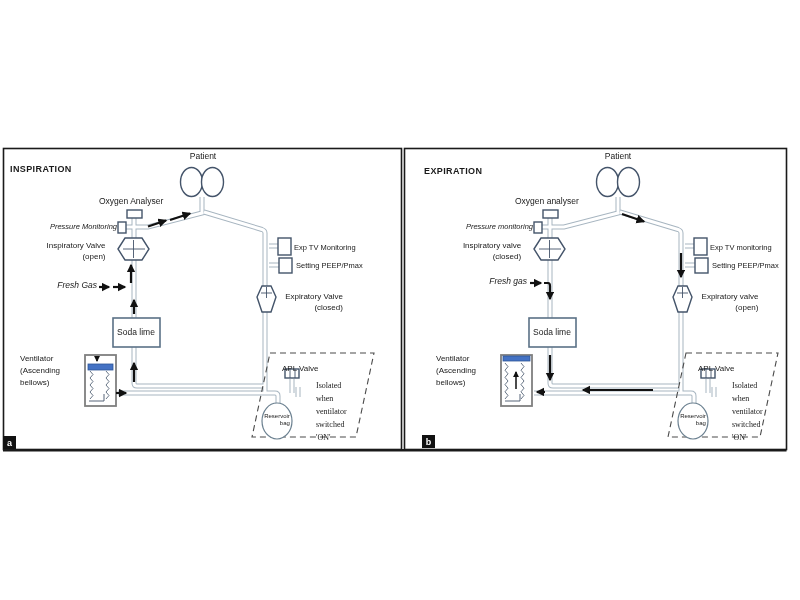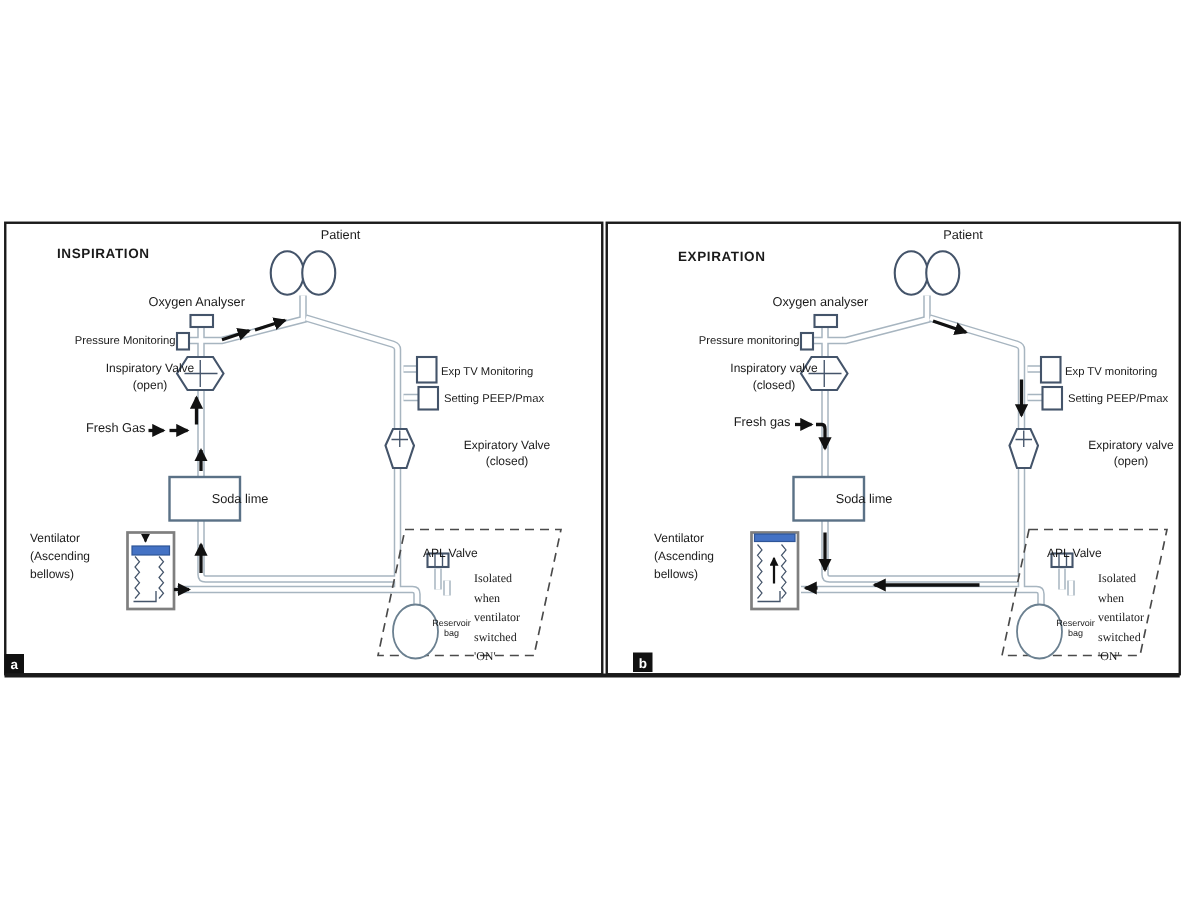--- a/index.html
+++ b/index.html
@@ -1,22 +1,22 @@
 <!DOCTYPE html>
 <html><head>
 <meta charset="utf-8">
 <style>
   html,body{margin:0;padding:0;background:#ffffff;}
   .stage{position:relative;width:800px;height:600px;background:#ffffff;overflow:hidden;
          font-family:"Liberation Sans",sans-serif;color:#1a1a1a;}
   .stage svg{position:absolute;left:0;top:0;}
   .lbl{position:absolute;white-space:nowrap;font-size:8px;line-height:11px;z-index:5;}
-  .c{transform:translateX(-50%);text-align:center;margin-left:24px;}
-  .r{transform:translateX(-100%);text-align:center;}
-  .t{font-size:9px;font-weight:600;letter-spacing:.4px;margin-left:28px;}
+  .c{transform:translateX(-50%);text-align:right;}
+  .r{transform:translateX(-100%);text-align:center;font-style:italic;}
+  .t{font-size:9px;font-weight:600;letter-spacing:.4px;}
   .s85{font-size:8.5px;}
   .s75{font-size:7.5px;}
   .tiny{font-size:6px;line-height:7px;}
   .blk>div{line-height:11px;}
   .lh12>div{line-height:12px;}
   .lh13>div{line-height:13px;font-family:Liberation Serif, serif;}
   .badge{position:absolute;width:13px;height:13px;background:#111;color:#fff;z-index:6;
          font-size:9px;font-weight:700;display:flex;align-items:center;justify-content:center;}
   
   .tubeO{fill:none;stroke:#a7b5c0;stroke-width:5;}

